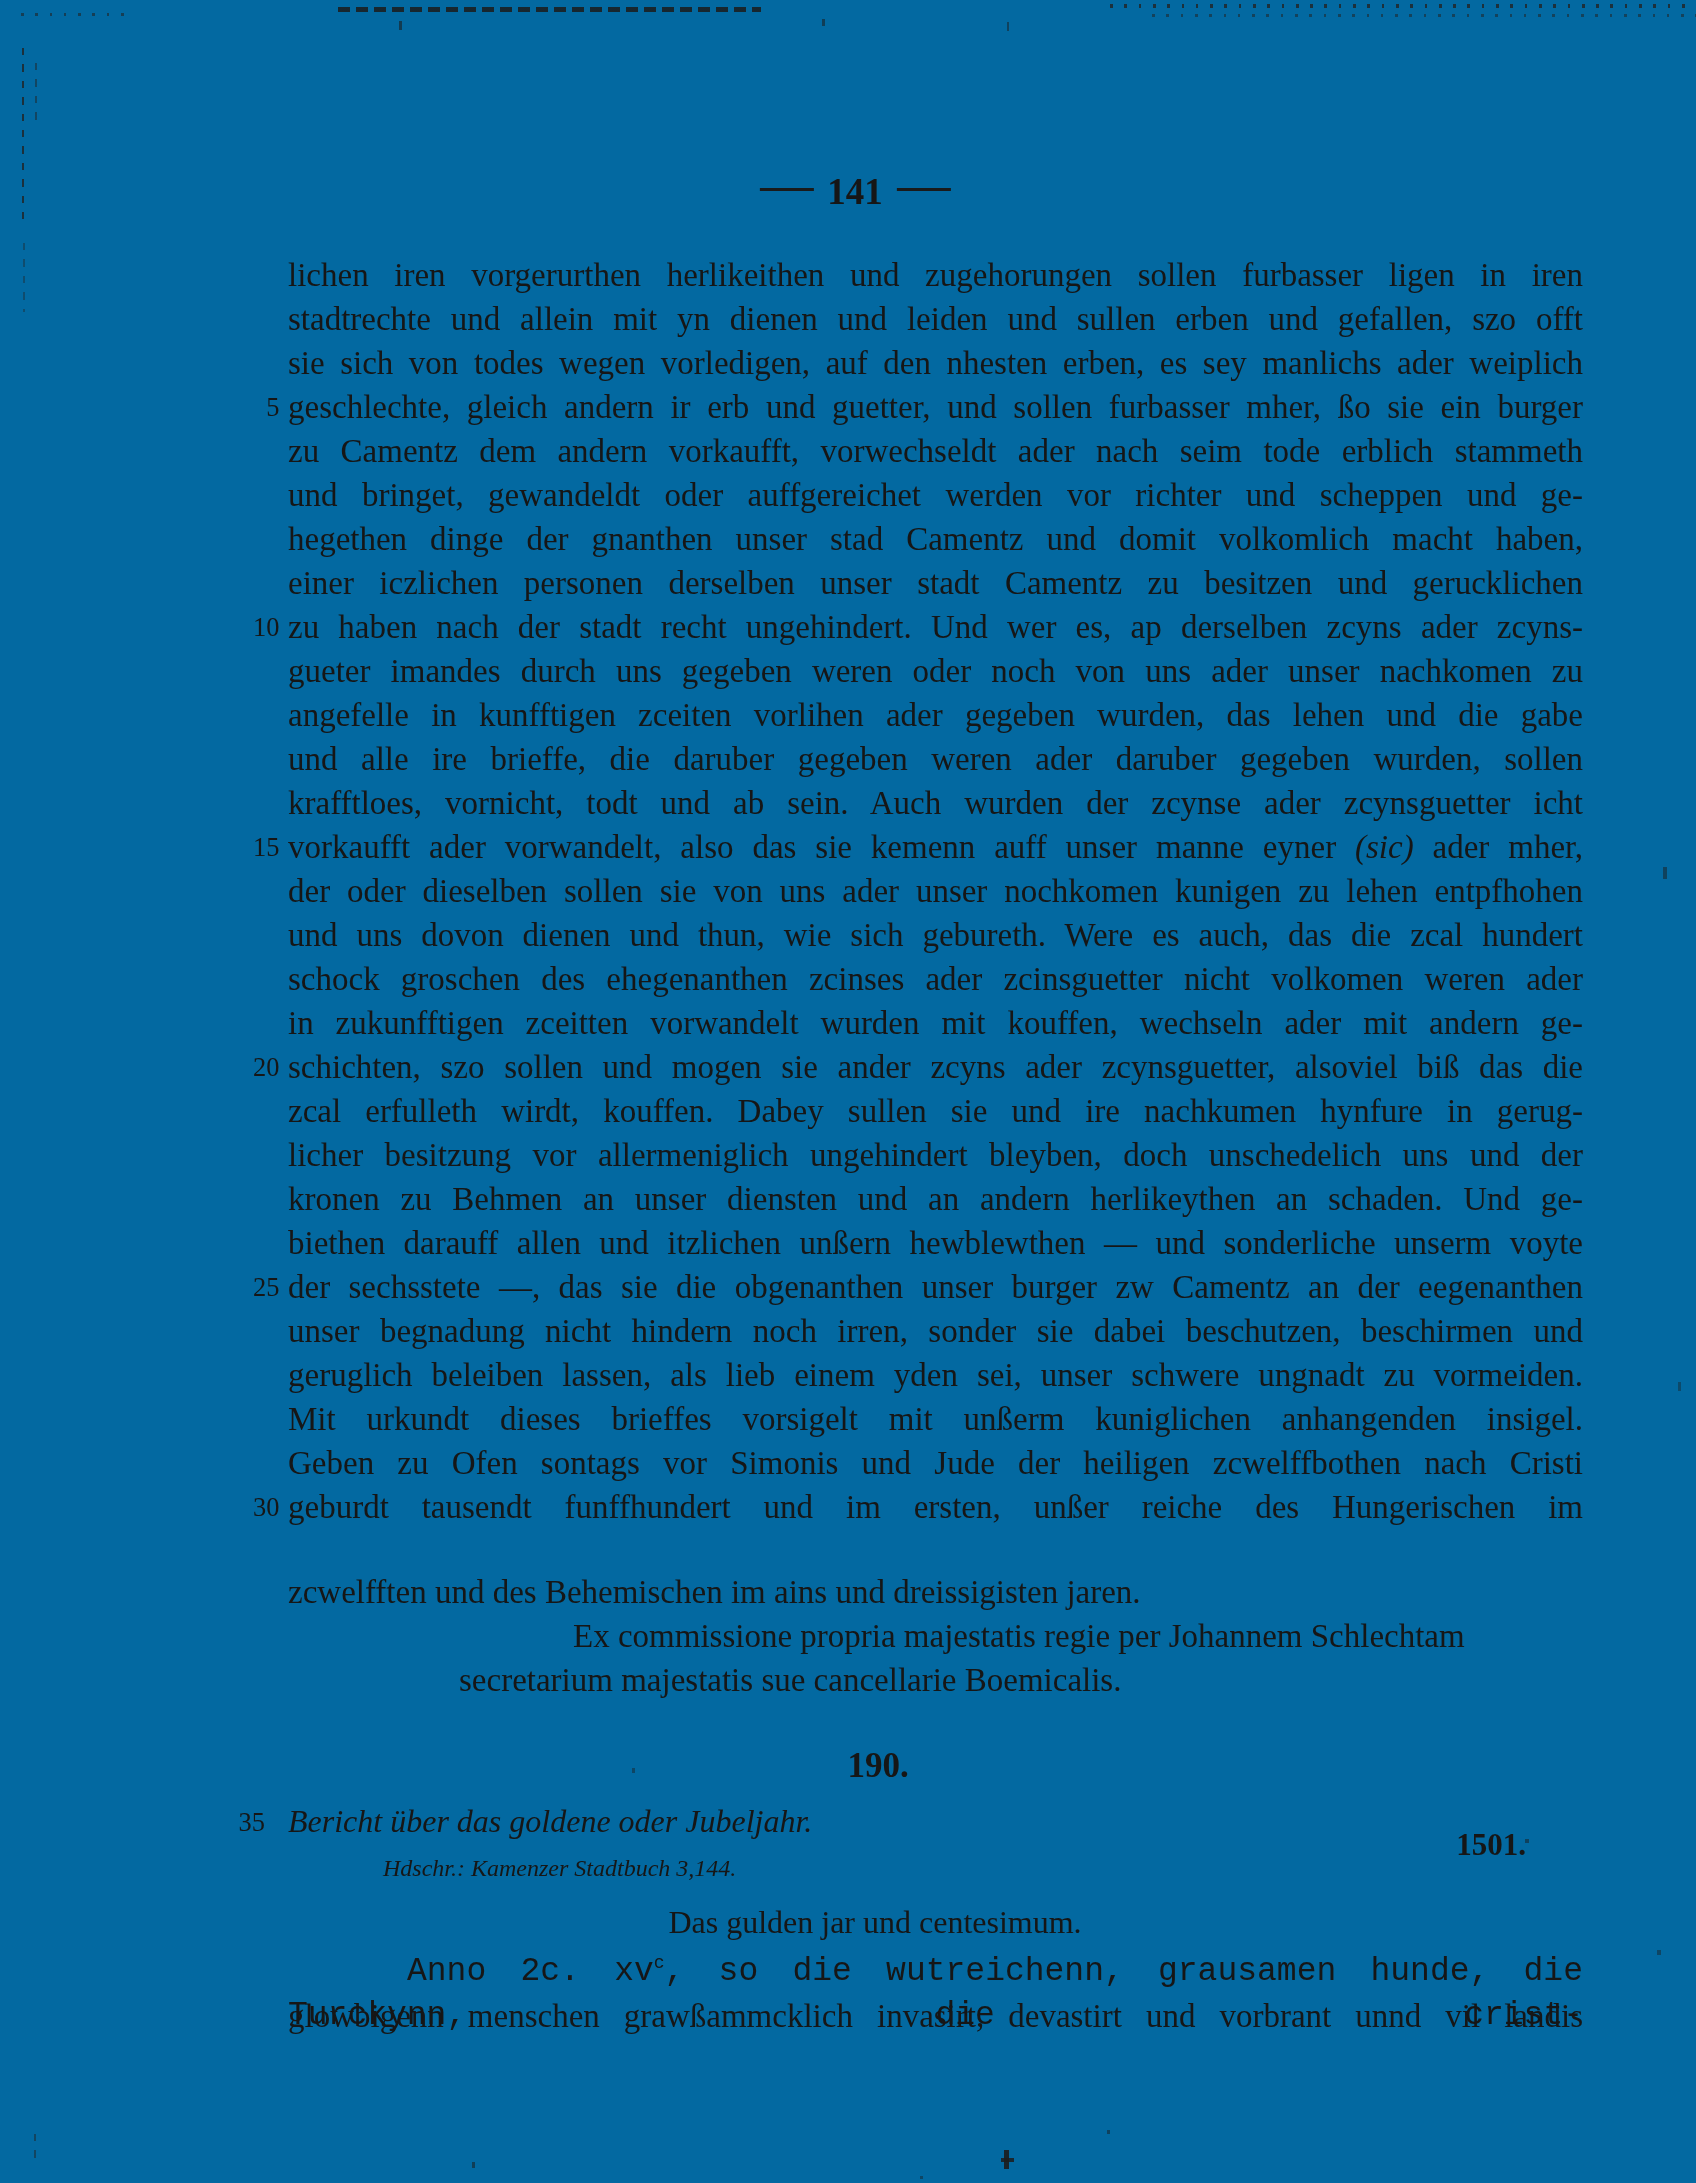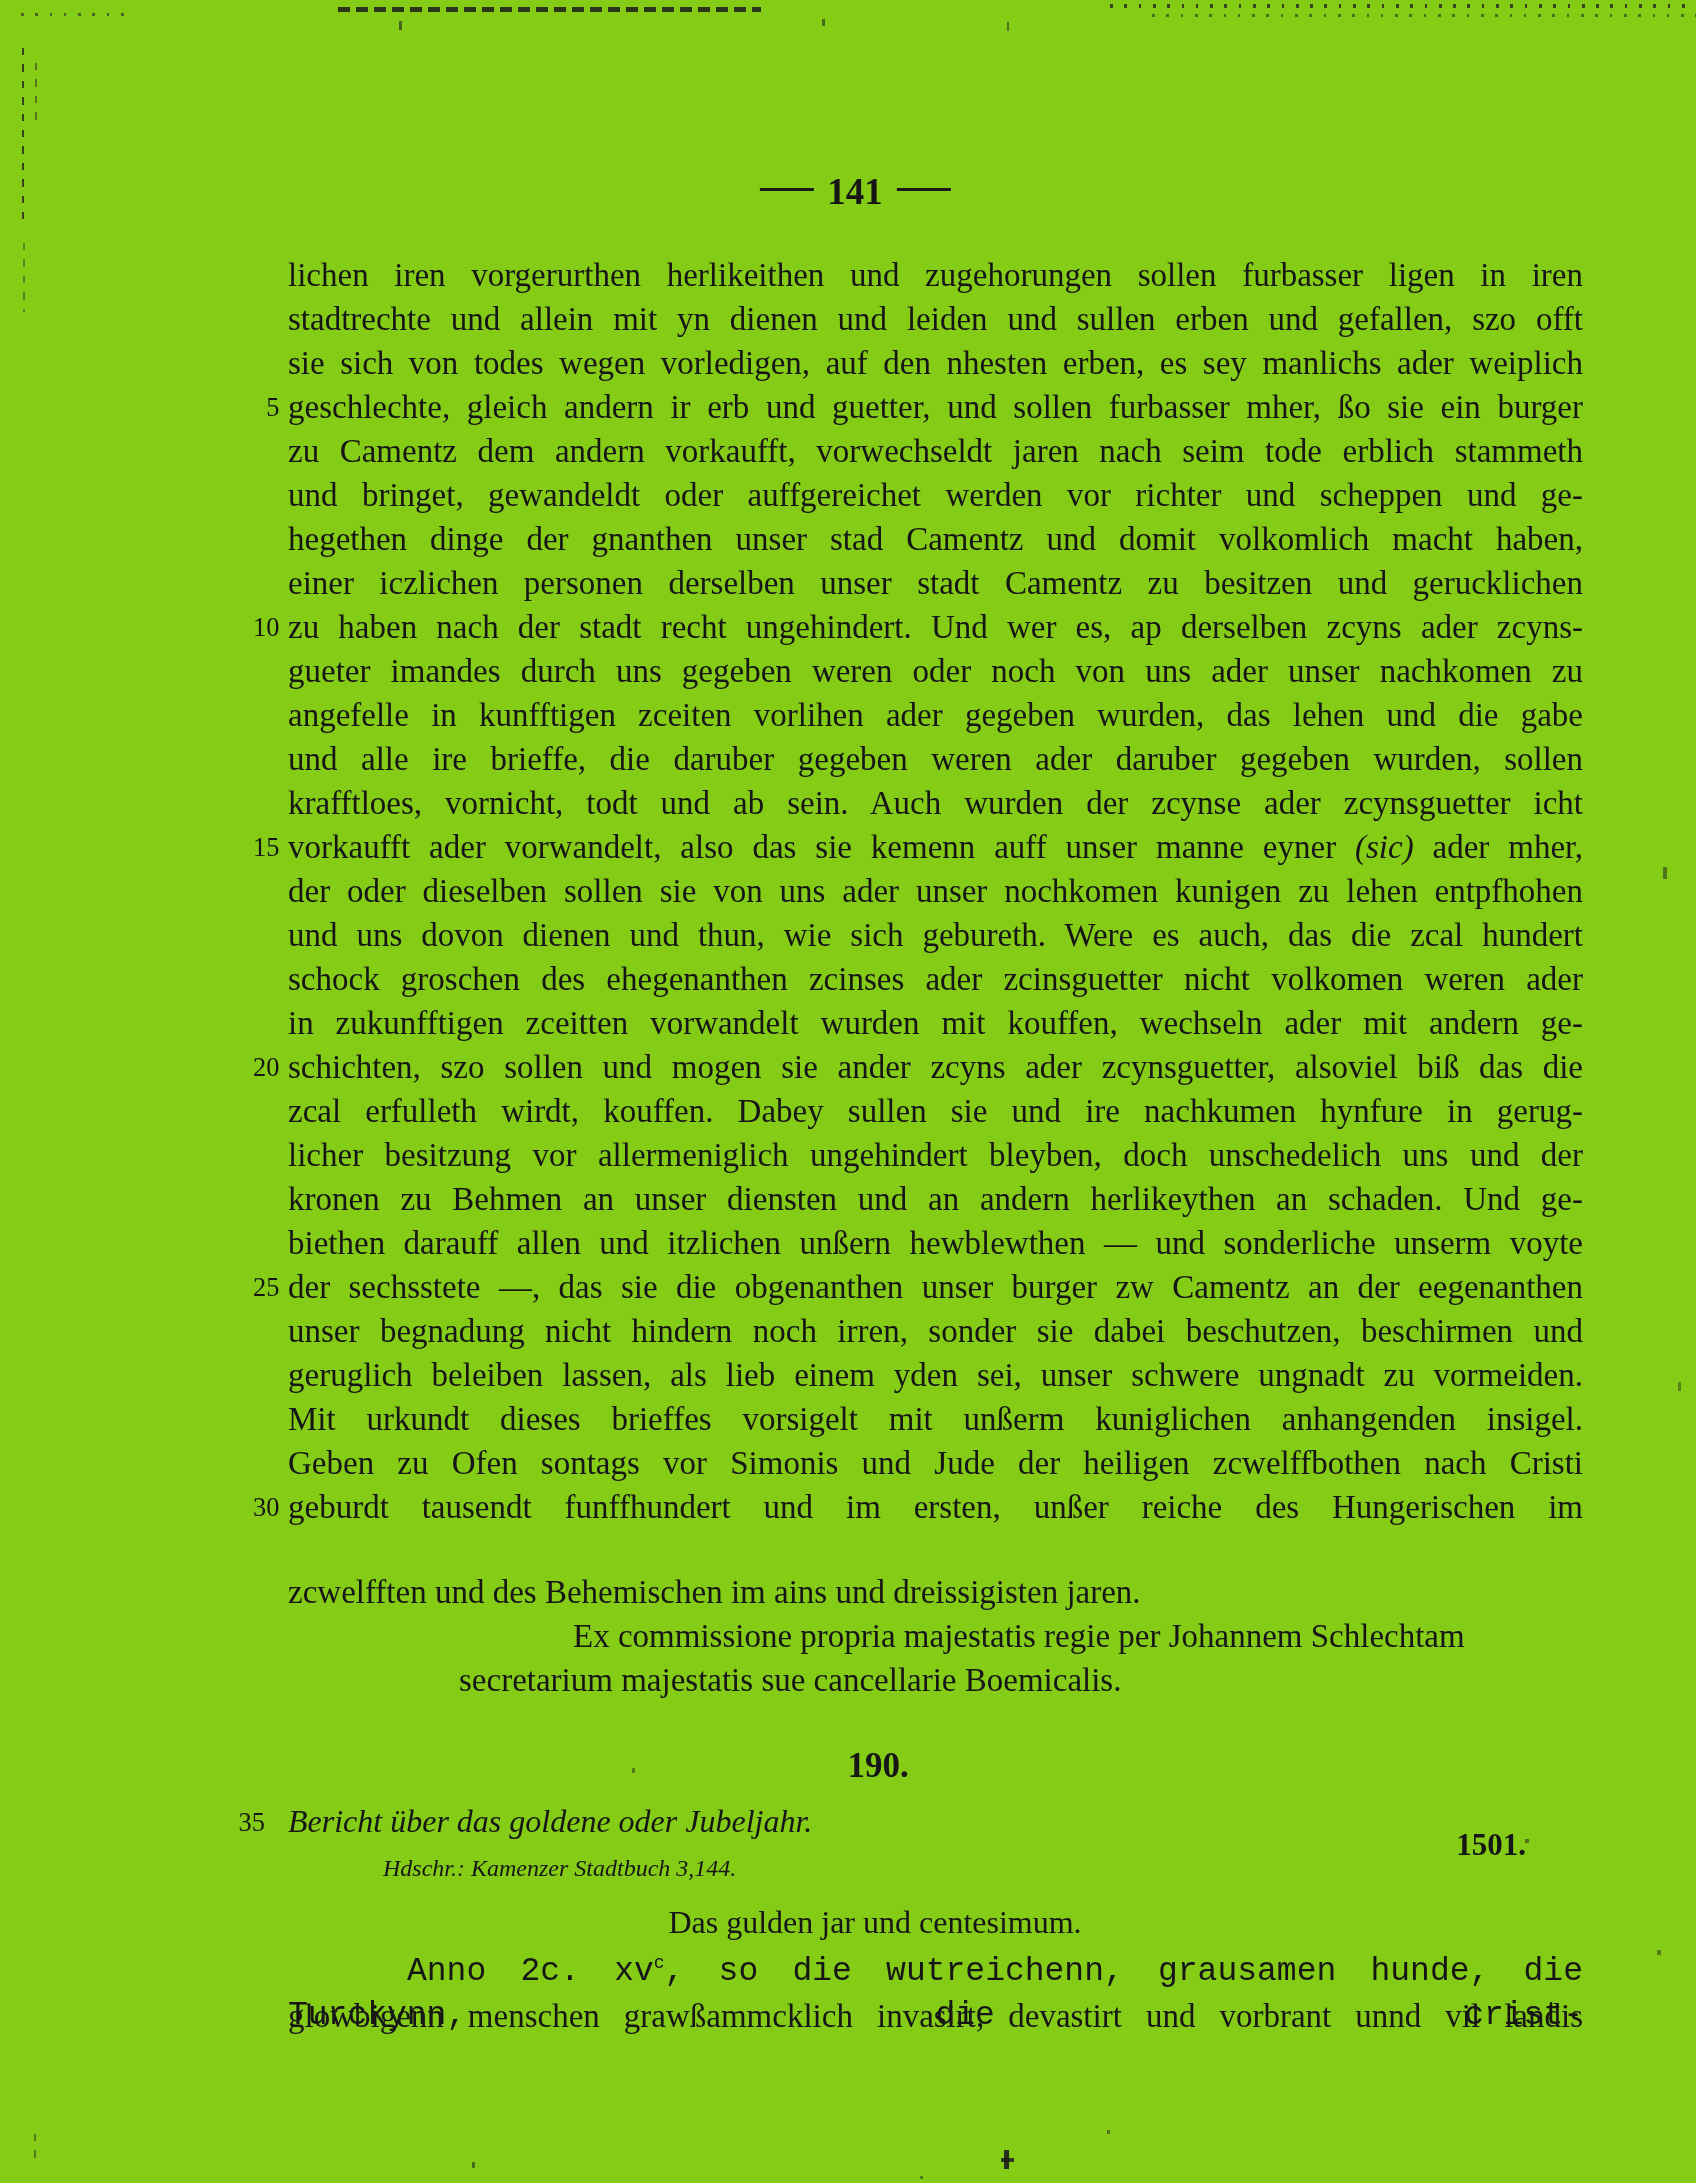--- a/index.html
+++ b/index.html
@@ -1,16 +1,16 @@
 <!DOCTYPE html>
 <html style="font-size:8.5px"><head>
 <meta charset="utf-8">
 <style>
   html,body{margin:0;padding:0;background:#ffffff;}
-  .page{position:relative;width:1696px;height:2183px;background:#84cc16;overflow:hidden;
+  .page{position:relative;width:1696px;height:2183px;background:#0369a1;overflow:hidden;
         font-family:"Liberation Serif","DejaVu Serif",serif;color:#161616;}
 
   
   .pagehead{position:absolute;top:173px;left:855px;transform:translateX(-50%);
             white-space:nowrap;font-size:37px;font-weight:bold;line-height:1;}
   .hrule{display:inline-block;width:54px;height:3.2px;background:#1a1a1a;
          position:relative;top:-12.7px;margin:0 13.7px;}
 
   
   .charter{position:absolute;left:288px;top:253px;width:1295px;
@@ -52,21 +52,21 @@
 
 <div class="page">
 
   <div class="pagehead"><span class="hrule"></span><span>141</span><span class="hrule"></span></div>
 
   <div class="charter">
     <div class="tl"><span>lichen iren vorgerurthen herlikeithen und zugehorungen sollen furbasser ligen in iren</span></div>
     <div class="tl"><span>stadtrechte und allein mit yn dienen und leiden und sullen erben und gefallen, szo offt</span></div>
     <div class="tl"><span>sie sich von todes wegen vorledigen, auf den nhesten erben, es sey manlichs ader weiplich</span></div>
     <div class="tl"><span class="ln">5</span><span>geschlechte, gleich andern ir erb und guetter, und sollen furbasser mher, ßo sie ein burger</span></div>
-    <div class="tl"><span>zu Camentz dem andern vorkaufft, vorwechseldt jaren nach seim tode erblich stammeth</span></div>
+    <div class="tl"><span>zu Camentz dem andern vorkaufft, vorwechseldt ader nach seim tode erblich stammeth</span></div>
     <div class="tl"><span>und bringet, gewandeldt oder auffgereichet werden vor richter und scheppen und ge-</span></div>
     <div class="tl"><span>hegethen dinge der gnanthen unser stad Camentz und domit volkomlich macht haben,</span></div>
     <div class="tl"><span>einer iczlichen personen derselben unser stadt Camentz zu besitzen und gerucklichen</span></div>
     <div class="tl"><span class="ln">10</span><span>zu haben nach der stadt recht ungehindert.  Und wer es, ap derselben zcyns ader zcyns-</span></div>
     <div class="tl"><span>gueter imandes durch uns gegeben weren oder noch von uns ader unser nachkomen zu</span></div>
     <div class="tl"><span>angefelle in kunfftigen zceiten vorlihen ader gegeben wurden, das lehen und die gabe</span></div>
     <div class="tl"><span>und alle ire brieffe, die daruber gegeben weren ader daruber gegeben wurden, sollen</span></div>
     <div class="tl"><span>krafftloes, vornicht, todt und ab sein.  Auch wurden der zcynse ader zcynsguetter icht</span></div>
     <div class="tl"><span class="ln">15</span><span>vorkaufft ader vorwandelt, also das sie kemenn auff unser manne eyner </span><span class="it">(sic)</span><span> ader mher,</span></div>
     <div class="tl"><span>der oder dieselben sollen sie von uns ader unser nochkomen kunigen zu lehen entpfhohen</span></div>

